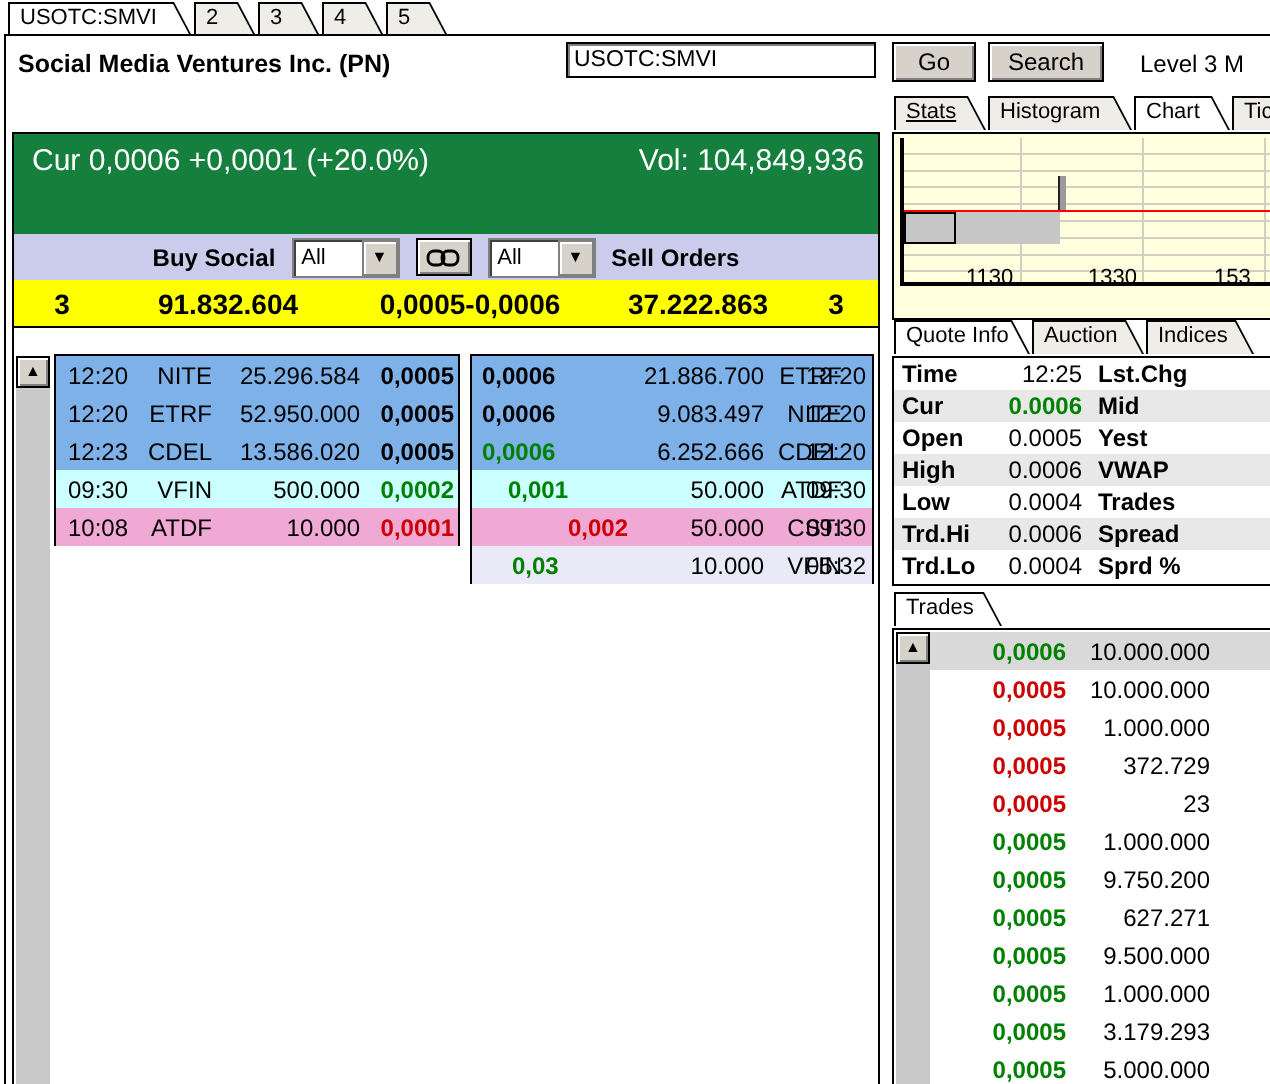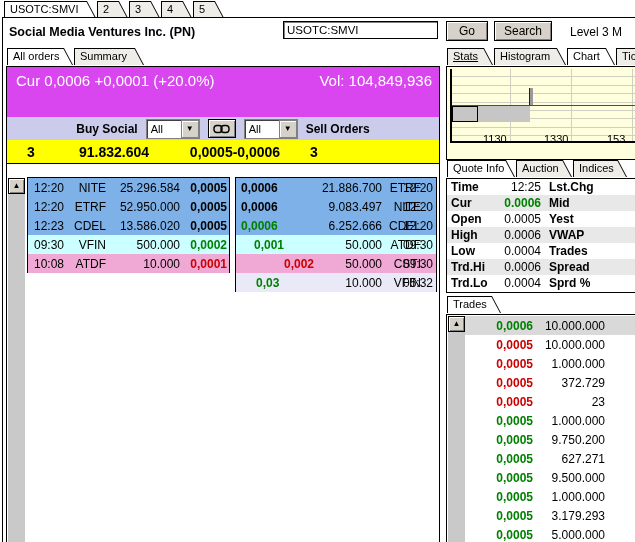--- a/index.html
+++ b/index.html
@@ -26,21 +26,21 @@
 
   .combo{background:#fff;border:1px solid #808080;box-shadow:inset 1px 1px 0 #404040;
          height:18px;display:flex;align-items:center;font-size:11px;}
   .combo .val{flex:1;padding-left:4px;}
   .combo .dd{width:16px;height:16px;background:#d6d2ca;border:1px solid #808080;
              box-shadow:inset 1px 1px 0 #fff;font-size:8px;line-height:15px;text-align:center;}
 
   
   #lpanel{position:absolute;left:3px;top:48px;width:432px;height:477px;
           border:1px solid #000;background:#fff;}
-  #navy{position:absolute;left:0;top:0;width:100%;height:50px;background:#d946ef;color:#fff;}
+  #navy{position:absolute;left:0;top:0;width:100%;height:50px;background:#15803d;color:#fff;}
   #toolbar{position:absolute;left:0;top:50px;width:100%;height:23px;background:#cbcbeb;
            display:flex;align-items:center;justify-content:center;gap:8px;font-size:12px;}
   #yellow{position:absolute;left:0;top:73px;width:100%;height:23px;background:#ffff00;
           border-bottom:1px solid #000;display:flex;align-items:center;font-size:14px;font-weight:bold;}
   .sb{position:absolute;width:17px;background:#c9c9c9;}
   .sbtn{width:17px;height:16px;background:#d6d2ca;border:1px solid #000;
         box-shadow:inset 1px 1px 0 #fff,inset -1px -1px 0 #808080;
         font-size:8px;text-align:center;line-height:14px;box-sizing:border-box;}
   .obook{position:absolute;top:110px;width:203px;border:1px solid #000;border-bottom:none;
          background:#fff;box-sizing:border-box;}
@@ -109,32 +109,20 @@
 </div>
 
 <div id="window">
 
   <div class="abs" style="left:6px;top:7px;font-size:12.5px;font-weight:bold;">Social Media Ventures Inc. (PN)</div>
   <input class="abs" style="left: 280px; top: 3px; width: 150px; height: 16px; border: 1px solid rgb(0, 0, 0); box-shadow: rgb(128, 128, 128) 1px 1px 0px inset; font-size: 11.5px; padding: 0px 0px 0px 3px; font-family: inherit;" value="USOTC:SMVI">
   <div class="abs btn3d" style="left:443px;top:3px;width:40px;height:18px;line-height:18px;">Go</div>
   <div class="abs btn3d" style="left:491px;top:3px;width:56px;height:18px;line-height:18px;">Search</div>
   <div class="abs" style="left:567px;top:7px;font-size:12px;white-space:nowrap;">Level 3 M</div>
 
-  <div class="abs tabrow" style="left:4px;top:30px;">
-    <div class="tab sel" style="width:66px;">
-      <span class="bg"></span>
-        <span class="fg"></span>
-      <span class="lbl">All orders</span>
-    </div>
-    <div class="tab" style="width:70px;">
-      <span class="bg"></span>
-        <span class="fg"></span>
-      <span class="lbl">Summary</span>
-    </div>
-  </div>
 
   <div id="lpanel">
     <div id="navy">
       <span class="abs" style="left:9px;top:5px;font-size:15px;white-space:nowrap;">Cur 0,0006 +0,0001 (+20.0%)</span>
       <span class="abs" style="right:7px;top:5px;font-size:15px;white-space:nowrap;">Vol: 104,849,936</span>
     </div>
 
     <div id="toolbar">
       <span style="font-weight:bold;">Buy Social</span>
       <span class="combo" style="width:52px;">
@@ -151,20 +139,21 @@
         <span class="val">All</span>
         <span class="dd">▼</span>
       </span>
       <span style="font-weight:bold;">Sell Orders</span>
     </div>
 
     <div id="yellow">
       <span style="width:48px;text-align:center;">3</span>
       <span style="width:118px;text-align:center;">91.832.604</span>
       <span style="width:124px;text-align:center;">0,0005-0,0006</span>
+      <span style="width:104px;text-align:center;">37.222.863</span>
       <span style="width:34px;text-align:center;">3</span>
     </div>
 
     <div class="sb" style="left:1px;top:111px;height:365px;">
       <div class="sbtn">▲</div>
     </div>
 
     <div class="obook buy" style="left:20px;">
       <div class="orow bg-blue">
         <span class="num">12:20</span>

